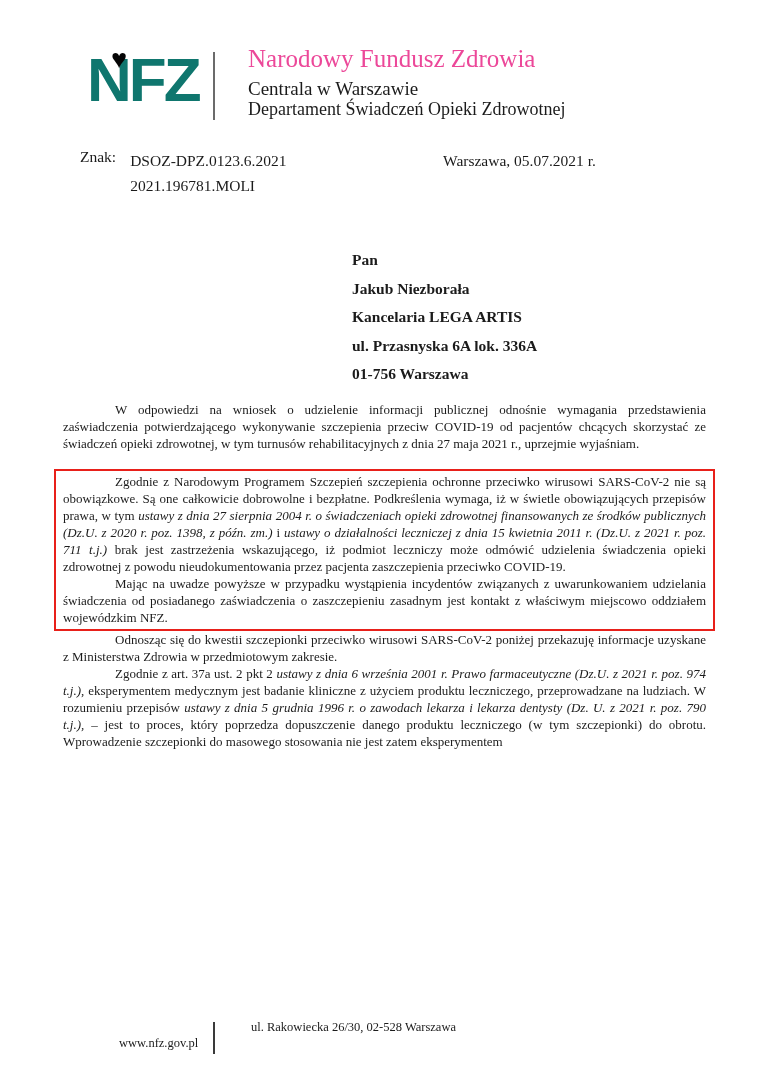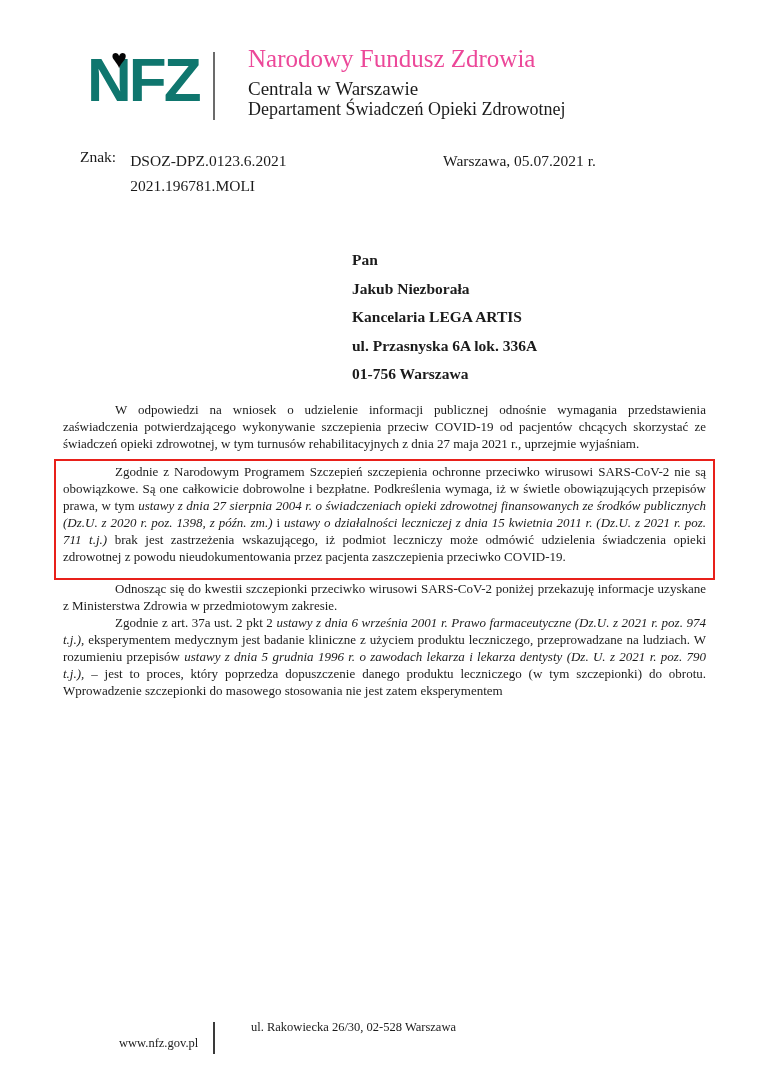--- a/index.html
+++ b/index.html
@@ -75,22 +75,22 @@
     margin: 0;
     font-size: 13px;
     line-height: 17px;
     text-align: justify;
     text-indent: 52px;
     font-family: Liberation Serif, serif;
   }
   .letter-body em { font-style: italic; }
   .boxed {
     border: 2px solid var(--hl);
-    margin: 7px -9px 0 -9px;
-    padding: 2px 7px 13px 7px;
+    margin: 17px -9px 0 -9px;
+    padding: 2px 7px 3px 7px;
   }
 
   
   .footer { position: absolute; left: 0; top: 1020px; width: 760px; height: 46px; font-size: 12.5px; }
   .footer-website { position: absolute; left: 112px; top: 16px; margin-left: 7px; }
   .footer-divider { position: absolute; left: 213px; top: 2px; width: 1.5px; height: 32px; background: #3a3a3a; }
   .footer-address { position: absolute; left: 251px; top: 0; line-height: 15.5px; }
 </style>
 </head>
 <body>
@@ -127,20 +127,21 @@
     <div>ul. Przasnyska 6A lok. 336A</div>
     <div>01-756 Warszawa</div>
   </div>
 
   <main class="letter-body" id="letter-body">
       <div class="plain">
         <p><span>W odpowiedzi na wniosek o udzielenie informacji publicznej odnośnie wymagania przedstawienia zaświadczenia potwierdzającego wykonywanie szczepienia przeciw COVID-19 od pacjentów chcących skorzystać ze świadczeń opieki zdrowotnej, w tym turnusów rehabilitacyjnych z dnia 27 maja 2021 r., uprzejmie wyjaśniam.</span></p>
       </div>
       <div class="boxed">
         <p><span>Zgodnie z Narodowym Programem Szczepień szczepienia ochronne przeciwko wirusowi SARS-CoV-2 nie są obowiązkowe. Są one całkowicie dobrowolne i bezpłatne. Podkreślenia wymaga, iż w świetle obowiązujących przepisów prawa, w tym </span><em>ustawy z dnia 27 sierpnia 2004 r. o świadczeniach opieki zdrowotnej finansowanych ze środków publicznych (Dz.U. z 2020 r. poz. 1398, z późn. zm.)</em><span> i </span><em>ustawy o działalności leczniczej z dnia 15 kwietnia 2011 r. (Dz.U. z 2021 r. poz. 711 t.j.)</em><span> brak jest zastrzeżenia wskazującego, iż podmiot leczniczy może odmówić udzielenia świadczenia opieki zdrowotnej z powodu nieudokumentowania przez pacjenta zaszczepienia przeciwko COVID-19.</span></p>
+        <p><span>Mając na uwadze powyższe w przypadku wystąpienia incydentów związanych z uwarunkowaniem udzielania świadczenia od posiadanego zaświadczenia o zaszczepieniu zasadnym jest kontakt z właściwym miejscowo oddziałem wojewódzkim NFZ.</span></p>
       </div>
       <div class="plain">
         <p><span>Odnosząc się do kwestii szczepionki przeciwko wirusowi SARS-CoV-2 poniżej przekazuję informacje uzyskane z Ministerstwa Zdrowia w przedmiotowym zakresie.</span></p>
         <p><span>Zgodnie z art. 37a ust. 2 pkt 2 </span><em>ustawy z dnia 6 września 2001 r. Prawo farmaceutyczne (Dz.U. z 2021 r. poz. 974 t.j.)</em><span>, eksperymentem medycznym jest badanie kliniczne z użyciem produktu leczniczego, przeprowadzane na ludziach. W rozumieniu przepisów </span><em>ustawy z dnia 5 grudnia 1996 r. o zawodach lekarza i lekarza dentysty (Dz. U. z 2021 r. poz. 790 t.j.),</em><span> – jest to proces, który poprzedza dopuszczenie danego produktu leczniczego (w tym szczepionki) do obrotu. Wprowadzenie szczepionki do masowego stosowania nie jest zatem eksperymentem</span></p>
       </div>
     </main>
 
   <div class="footer">
     <div class="footer-website">www.nfz.gov.pl</div>
     <div class="footer-divider"></div>

